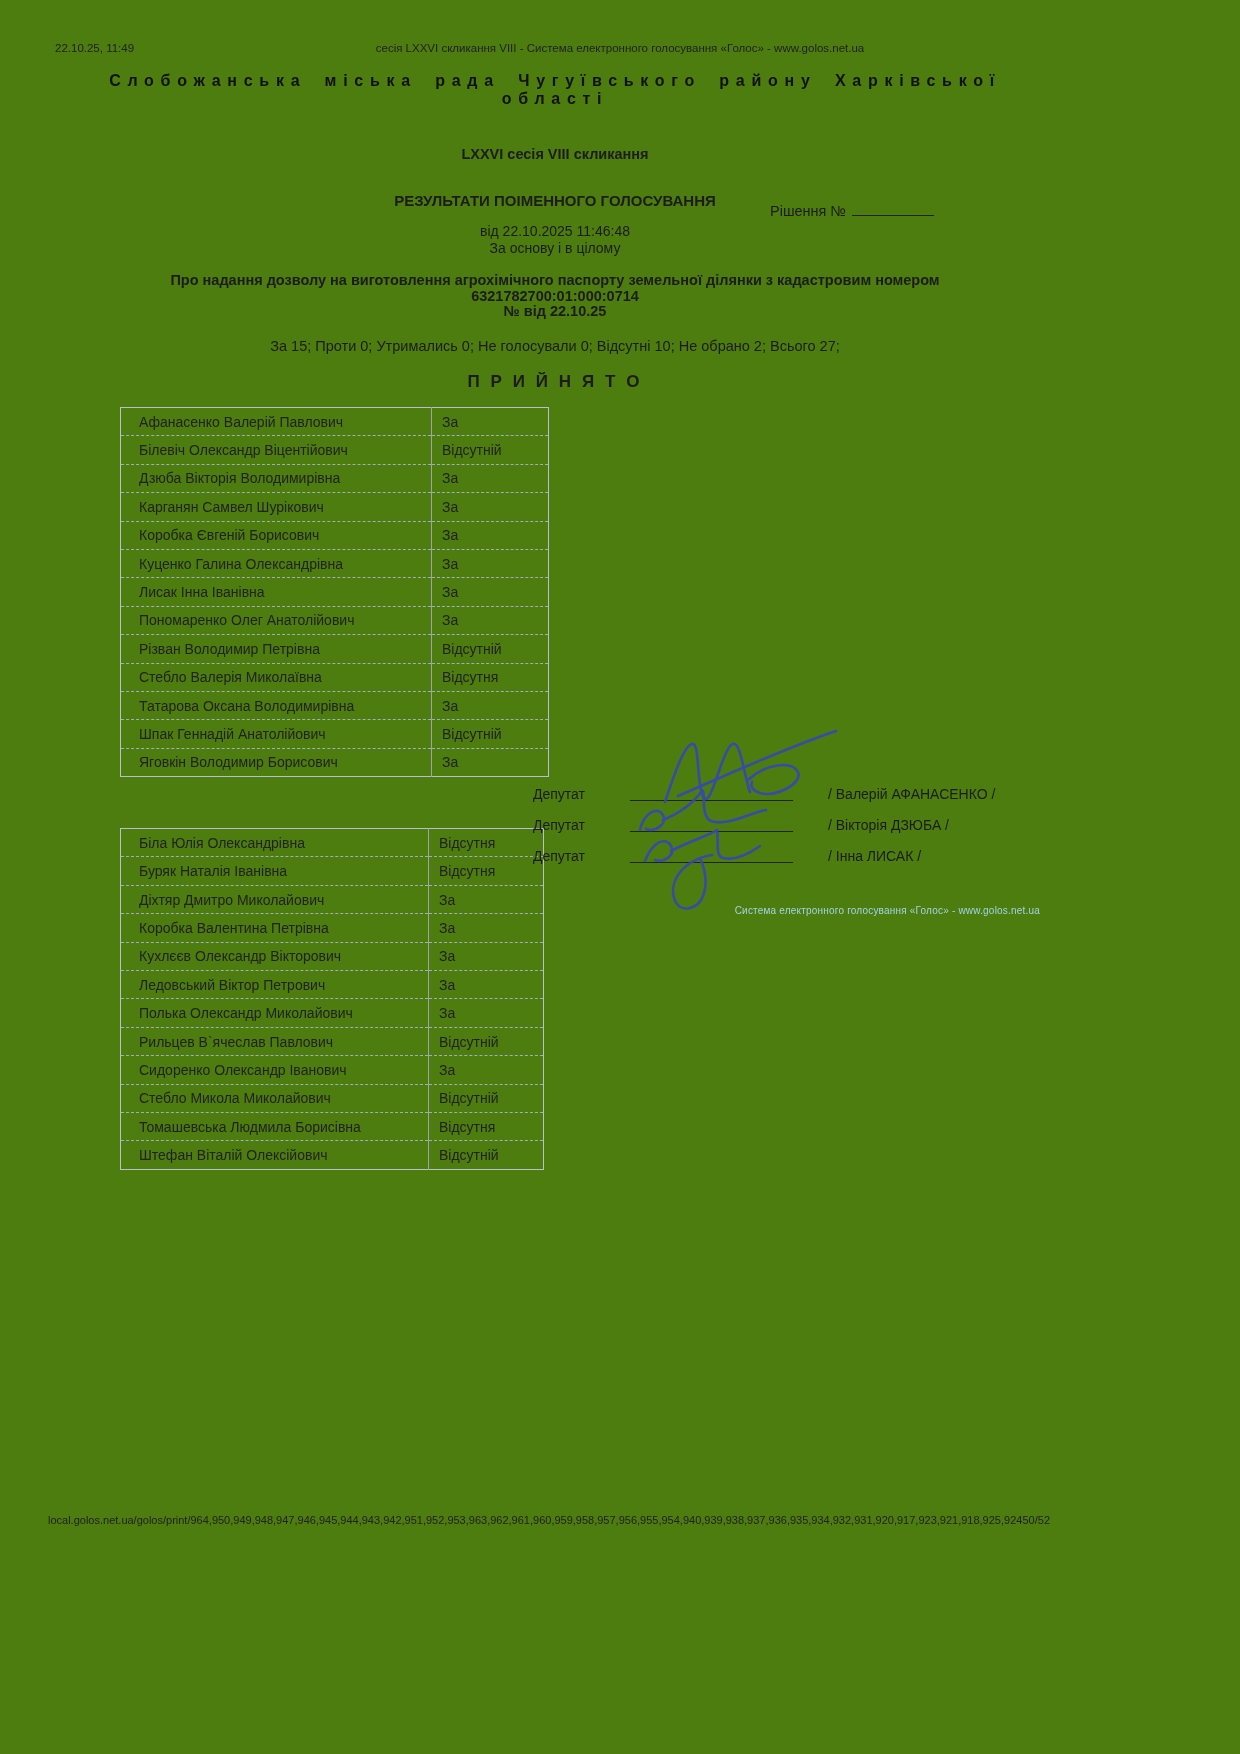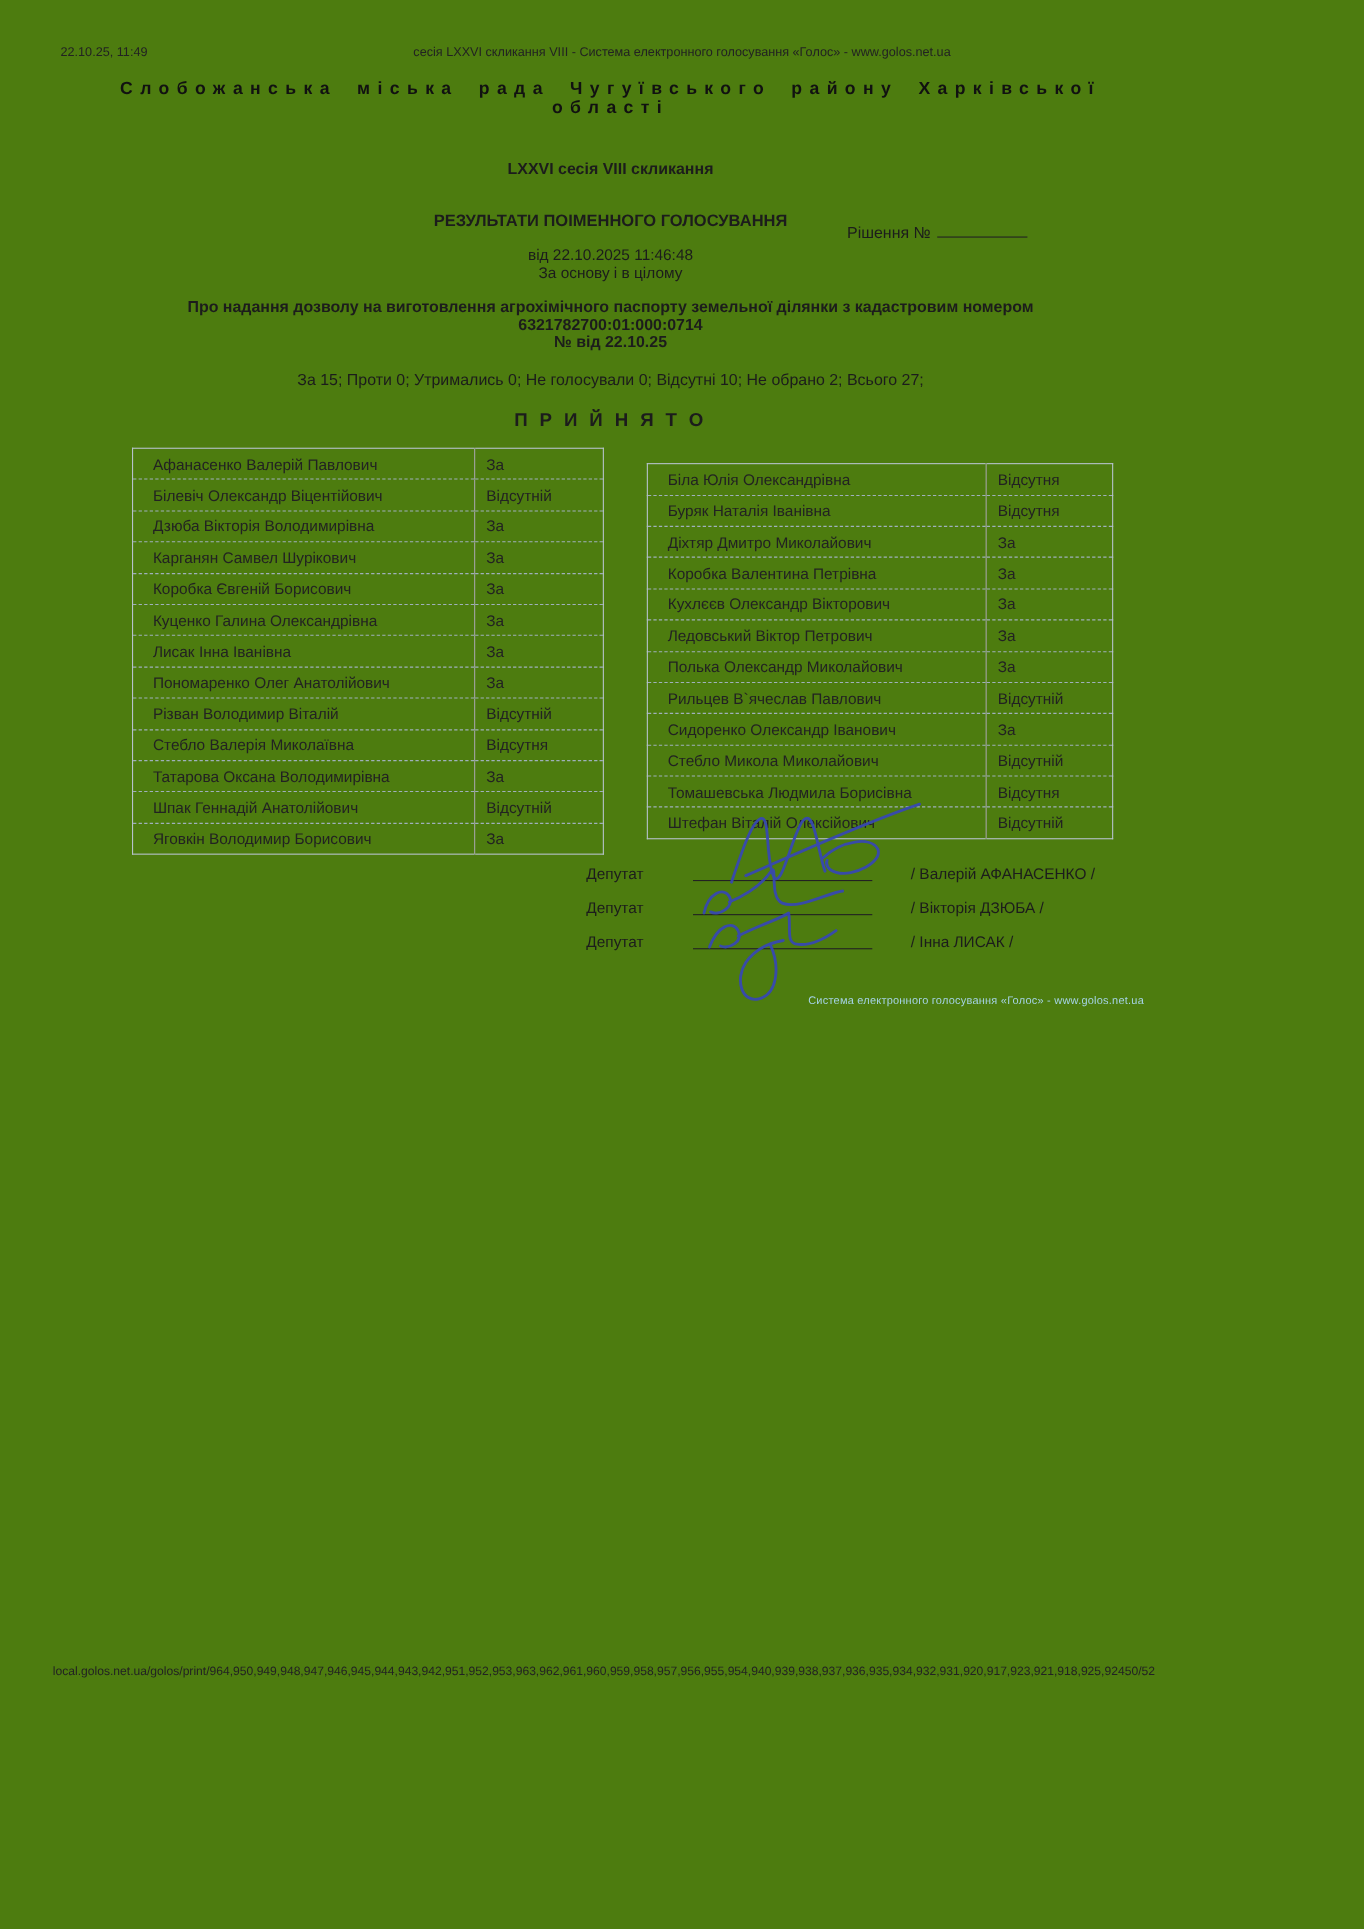--- a/index.html
+++ b/index.html
@@ -23,21 +23,21 @@
   .decision { position:absolute; left:770px; top:165px; font-size:14.5px;margin-top:37px; }
   .decision .blank { display:inline-block; width:82px; border-bottom:1.5px solid #222; height:14px; margin-left:6px; }
   .results-title { top:192px; font-size:15px; font-weight:bold; }
   .vote-dt { top:223px; font-size:14px; }
   .vote-basis { top:240px; font-size:14px; }
   .subject { top:273px; font-size:14.5px; font-weight:bold; line-height:15.5px; }
   .summary { top:338px; font-size:14.5px; }
   .status { top:372px; font-size:17px; font-weight:bold; letter-spacing:0.18em; }
 
   
-  .tables { position:absolute; top:407px; left:120px; display:flex; gap:39px; align-items:center; }
+  .tables { position:absolute; top:407px; left:120px; display:flex; gap:51px; align-items:flex-start;flex-direction:column; }
   table.votes { border-collapse:collapse; table-layout:fixed; }
   table.votes td {
     height:28.4px; font-size:14px; color:#222;
     border-top:1px dashed #9fb0bb; border-bottom:1px dashed #9fb0bb;
     vertical-align:middle; padding:0 6px 0 18px; overflow:hidden; white-space:nowrap;
   }
   table.votes { border:1px solid #b6c2cb; }
   table.votes td.vote { border-left:1px solid #a3a3a3; padding-left:10px; }
   .t-left  td.name { width:311px; } .t-left  td.vote { width:117px; }
   .t-right td.name { width:308px; } .t-right td.vote { width:115px; }
@@ -118,21 +118,21 @@
           </tr>
         <tr>
             <td class="name">Лисак Інна Іванівна</td>
             <td class="vote">За</td>
           </tr>
         <tr>
             <td class="name">Пономаренко Олег Анатолійович</td>
             <td class="vote">За</td>
           </tr>
         <tr>
-            <td class="name">Різван Володимир Віталій</td>
+            <td class="name">Різван Володимир Петрівна</td>
             <td class="vote">Відсутній</td>
           </tr>
         <tr>
             <td class="name">Стебло Валерія Миколаївна</td>
             <td class="vote">Відсутня</td>
           </tr>
         <tr>
             <td class="name">Татарова Оксана Володимирівна</td>
             <td class="vote">За</td>
           </tr>

